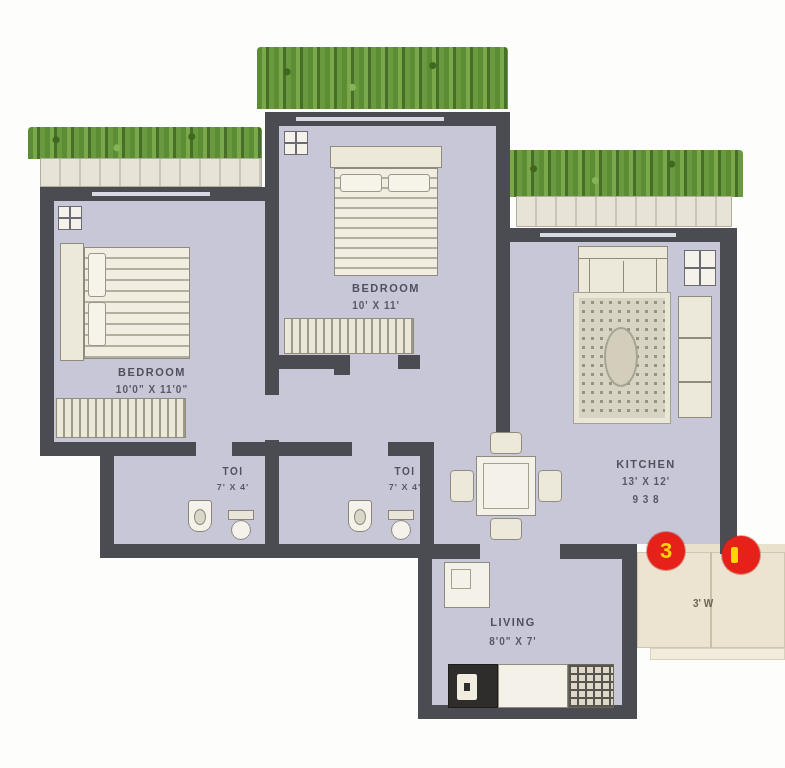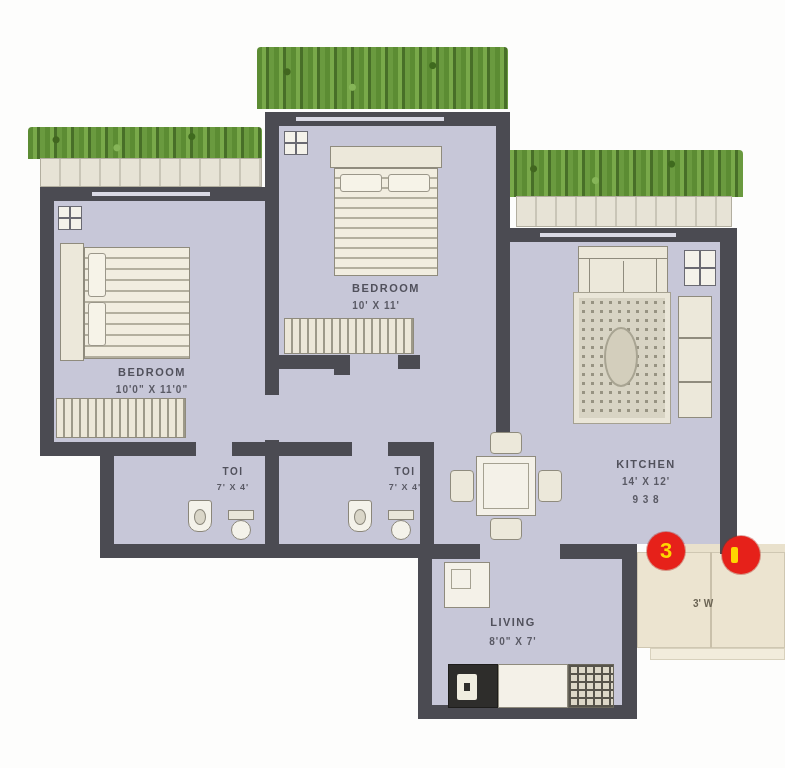--- a/index.html
+++ b/index.html
@@ -190,21 +190,21 @@
   <div class="abs white" style="left:498px;top:664px;width:70px;height:44px"></div>
   <div class="abs sink" style="left:568px;top:664px;width:46px;height:44px"></div>
 
   <div class="rlabel" style="left:152px;top:366px">BEDROOM</div>
   <div class="rdims" style="left:152px;top:384px">10'0" X 11'0"</div>
 
   <div class="rlabel" style="left:386px;top:282px">BEDROOM</div>
   <div class="rdims" style="left:376px;top:300px">10' X 11'</div>
 
   <div class="rlabel" style="left:646px;top:458px">KITCHEN</div>
-  <div class="rdims" style="left:646px;top:476px">14' X 12'</div>
+  <div class="rdims" style="left:646px;top:476px">13' X 12'</div>
   <div class="rdims" style="left:646px;top:494px">9 3 8</div>
 
   <div class="rlabel" style="left:233px;top:466px;font-size:10px">TOI</div>
   <div class="rdims" style="left:233px;top:482px;font-size:9px">7' X 4'</div>
 
   <div class="rlabel" style="left:405px;top:466px;font-size:10px">TOI</div>
   <div class="rdims" style="left:405px;top:482px;font-size:9px">7' X 4'</div>
 
   <div class="rlabel" style="left:513px;top:616px">LIVING</div>
   <div class="rdims" style="left:513px;top:636px">8'0" X 7'</div>

